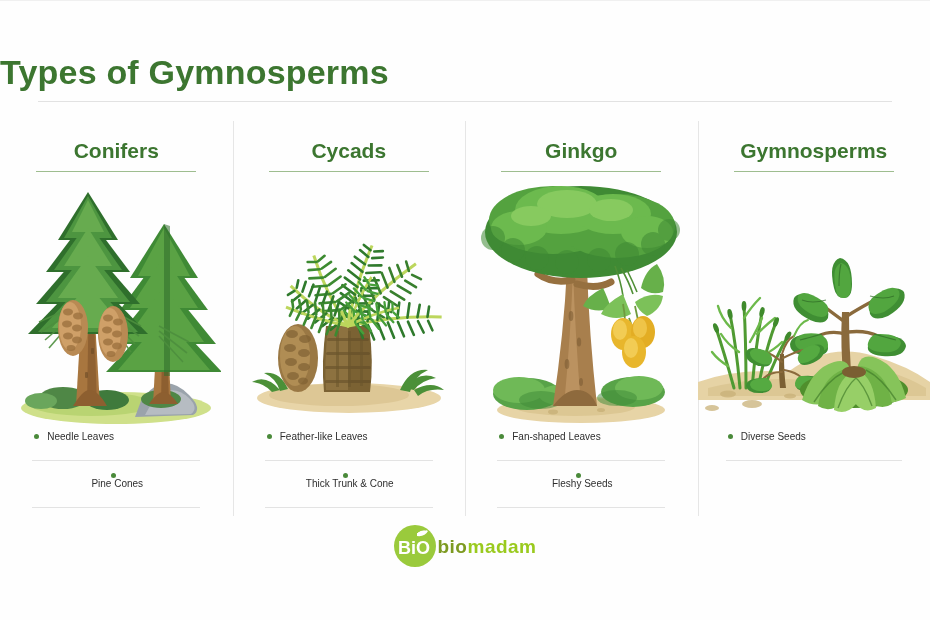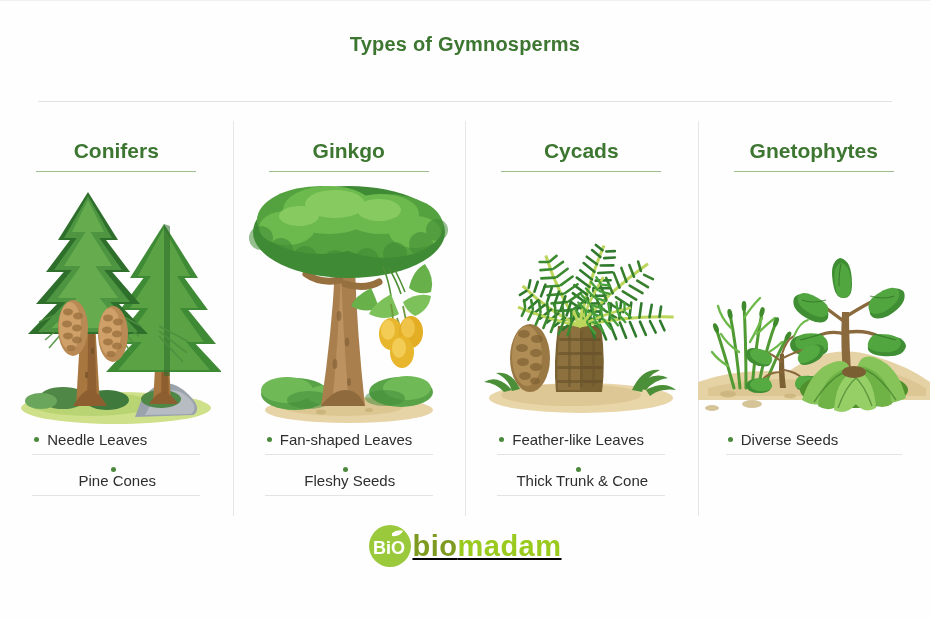--- a/index.html
+++ b/index.html
@@ -12,23 +12,23 @@
     position:relative;
   }
   .canvas{
     position:absolute;inset:0;
     background:#fefefe;
     border-top:1px solid #f0f0f0;
   }
 
   
   .title{
-    position:absolute;top:32px;left:0;width:930px;
-    text-align:center;
-    font-size:20px;font-weight:bold;
+    position:absolute;top:52px;left:0;width:930px;
+    text-align:left;
+    font-size:34px;font-weight:bold;
     color:#3c7630;
     letter-spacing:.2px;
   }
   .title-rule{
     position:absolute;top:100px;left:38px;width:854px;height:1px;
     background:#e2e2e2;
   }
 
   
   .columns{
@@ -64,43 +64,42 @@
   }
   .art svg{position:absolute;left:50%;top:0;transform:translateX(-50%);}
 
   
   .bullets{
     width:168px;
     margin-top:2px;
   }
   .bullet{
     display:flex;align-items:center;
-    padding:3px 0 6px 2px;
+    padding:3px 0 18px 2px;
     border-bottom:1px solid #e3e3e3;
-    font-size:15px;
+    font-size:10px;
     color:#2e2e2e;
   }
   .bullet + .bullet{margin-top:9px;flex-direction:column;}
   .dot{
     width:5px;height:5px;border-radius:50%;
     background:#4a8a3a;
     margin-right:8px;flex:none;
   }
   .col-gneto .bullets{width:176px;}
 
   
   .logo{
     position:absolute;left:0;bottom:52px;width:930px;
     display:flex;align-items:center;justify-content:center;
   }
   .logo-mark{width:44px;height:44px;flex:none;}
   .logo-text{
-    font-size:29px;font-weight:bold;letter-spacing:.5px;
+    font-size:19px;font-weight:bold;letter-spacing:.5px;
     line-height:1;
-    text-decoration:underline;
   }
   .logo-bio{color:#7d9a21;}
   .logo-madam{color:#9aca1e;}
 </style>
 </head>
 <body>
 
 <div class="canvas">
 
   <div class="title">Types of Gymnosperms</div>
@@ -216,140 +215,20 @@
       </div>
 
       <div class="bullets">
         <div class="bullet">
           <span class="dot"></span>
           <span>Needle Leaves</span>
         </div>
         <div class="bullet">
           <span class="dot"></span>
           <span>Pine Cones</span>
-        </div>
-      </div>
-    </div>
-
-    <div class="col col-ginkgo">
-      <div class="col-head">Ginkgo</div>
-      <div class="col-head-rule"></div>
-
-      <div class="art">
-        <svg width="212" height="250" viewBox="0 0 212 250">
-
-          <ellipse cx="106" cy="234" rx="84" ry="13" fill="#e7d4a6"></ellipse>
-          <ellipse cx="100" cy="231" rx="60" ry="9" fill="#dcc793"></ellipse>
-          <g fill="#c9b178" opacity=".8">
-            <ellipse cx="78" cy="236" rx="5" ry="2.4"></ellipse>
-            <ellipse cx="126" cy="234" rx="4" ry="2"></ellipse>
-          </g>
-
-          <g fill="#58a348">
-            <ellipse cx="52" cy="218" rx="34" ry="16"></ellipse>
-            <ellipse cx="158" cy="216" rx="32" ry="15"></ellipse>
-          </g>
-          <g fill="#6fb957">
-            <ellipse cx="44" cy="214" rx="26" ry="13"></ellipse>
-            <ellipse cx="164" cy="212" rx="24" ry="12"></ellipse>
-            <ellipse cx="84" cy="219" rx="20" ry="10"></ellipse>
-          </g>
-          <g fill="#3f8a38" opacity=".5">
-            <ellipse cx="66" cy="224" rx="22" ry="9"></ellipse>
-            <ellipse cx="142" cy="222" rx="20" ry="8"></ellipse>
-          </g>
-
-          <path d="M92 92 q-3 64 -14 138 l44 0 q-8 -74 -10 -138z" fill="#a87f4d"></path>
-          <path d="M98 92 q-2 64 -9 138 l17 0 q-6 -74 -8 -138z" fill="#bb9260"></path>
-          <path d="M78 230 q12 -16 24 -16 q14 0 20 16z" fill="#8e6a3d"></path>
-
-          <g stroke="#96703f" stroke-width="7" fill="none" stroke-linecap="round">
-            <path d="M96 96 q-26 -6 -44 -28"></path>
-            <path d="M100 88 q22 -10 44 -28"></path>
-            <path d="M97 104 q-20 4 -34 -6"></path>
-            <path d="M102 108 q20 6 34 -2"></path>
-          </g>
-          <g stroke="#a8804c" stroke-width="4" fill="none" stroke-linecap="round">
-            <path d="M64 76 q-14 -14 -22 -26"></path>
-            <path d="M132 74 q14 -12 24 -24"></path>
-            <path d="M97 80 q-4 -22 -4 -34"></path>
-          </g>
-          <g fill="#7a5a32" opacity=".55">
-            <ellipse cx="96" cy="140" rx="2.4" ry="5"></ellipse>
-            <ellipse cx="104" cy="166" rx="2.2" ry="4.6"></ellipse>
-            <ellipse cx="92" cy="188" rx="2.4" ry="5"></ellipse>
-            <ellipse cx="106" cy="206" rx="2" ry="4"></ellipse>
-          </g>
-
-          <g fill="#3f8a34">
-            <ellipse cx="106" cy="56" rx="96" ry="46"></ellipse>
-          </g>
-          <g fill="#54a23f">
-            <ellipse cx="78" cy="44" rx="64" ry="34"></ellipse>
-            <ellipse cx="142" cy="50" rx="58" ry="32"></ellipse>
-          </g>
-          <g fill="#6cba4e">
-            <ellipse cx="86" cy="34" rx="46" ry="24"></ellipse>
-            <ellipse cx="138" cy="38" rx="38" ry="20"></ellipse>
-            <ellipse cx="44" cy="52" rx="28" ry="17"></ellipse>
-            <ellipse cx="172" cy="56" rx="26" ry="16"></ellipse>
-          </g>
-          <g fill="#8ccd63" opacity=".85">
-            <ellipse cx="92" cy="28" rx="30" ry="14"></ellipse>
-            <ellipse cx="136" cy="34" rx="22" ry="11"></ellipse>
-            <ellipse cx="56" cy="40" rx="20" ry="10"></ellipse>
-          </g>
-
-          <g fill="#3f8a34" opacity=".55">
-            <circle cx="18" cy="62" r="12"></circle>
-              <circle cx="38" cy="74" r="12"></circle>
-            <circle cx="62" cy="82" r="12"></circle>
-              <circle cx="92" cy="86" r="12"></circle>
-            <circle cx="124" cy="84" r="12"></circle>
-              <circle cx="152" cy="78" r="12"></circle>
-            <circle cx="178" cy="68" r="12"></circle>
-              <circle cx="194" cy="54" r="11"></circle>
-          </g>
-
-          <g>
-            <g stroke="#4f8f36" stroke-width="1.6" fill="none">
-              <path d="M140 90 q6 16 8 30"></path>
-                <path d="M146 92 q8 14 12 26"></path>
-                <path d="M152 94 q6 12 10 22"></path>
-            </g>
-            <path d="M128 112 q-16 8 -20 18 q14 8 28 2 q-4 -12 -8 -20z" fill="#67b04a"></path>
-            <path d="M148 118 q-18 10 -22 20 q16 8 30 0 q-5 -12 -8 -20z" fill="#7cc159"></path>
-            <path d="M166 112 q4 -18 16 -24 q10 14 6 28 q-12 4 -22 -4z" fill="#67b04a"></path>
-            <path d="M160 126 q14 -10 28 -6 q-2 14 -16 20 q-9 -5 -12 -14z" fill="#7cc159"></path>
-          </g>
-
-          <g>
-            <g stroke="#6f9a3e" stroke-width="1.8" fill="none">
-              <path d="M148 128 q2 10 2 18"></path>
-                <path d="M160 130 q2 10 4 18"></path>
-                <path d="M154 142 q4 10 6 18"></path>
-            </g>
-            <ellipse cx="148" cy="158" rx="12" ry="16" fill="#e8b62c"></ellipse>
-            <ellipse cx="145" cy="154" rx="7" ry="10" fill="#f2cc54"></ellipse>
-            <ellipse cx="168" cy="156" rx="12" ry="16" fill="#e3ad24"></ellipse>
-            <ellipse cx="165" cy="152" rx="7" ry="10" fill="#efc448"></ellipse>
-            <ellipse cx="159" cy="176" rx="12" ry="16" fill="#e8b62c"></ellipse>
-            <ellipse cx="156" cy="172" rx="7" ry="10" fill="#f2cc54"></ellipse>
-          </g>
-        </svg>
-      </div>
-
-      <div class="bullets">
-        <div class="bullet">
-          <span class="dot"></span>
-          <span>Fan-shaped Leaves</span>
-        </div>
-        <div class="bullet">
-          <span class="dot"></span>
-          <span>Fleshy Seeds</span>
         </div>
       </div>
     </div>
 
     <div class="col col-cycads">
       <div class="col-head">Cycads</div>
       <div class="col-head-rule"></div>
 
       <div class="art">
         <svg width="210" height="250" viewBox="0 0 210 250">
@@ -575,22 +454,142 @@
           <span class="dot"></span>
           <span>Feather-like Leaves</span>
         </div>
         <div class="bullet">
           <span class="dot"></span>
           <span>Thick Trunk &amp; Cone</span>
         </div>
       </div>
     </div>
 
+    <div class="col col-ginkgo">
+      <div class="col-head">Ginkgo</div>
+      <div class="col-head-rule"></div>
+
+      <div class="art">
+        <svg width="212" height="250" viewBox="0 0 212 250">
+
+          <ellipse cx="106" cy="234" rx="84" ry="13" fill="#e7d4a6"></ellipse>
+          <ellipse cx="100" cy="231" rx="60" ry="9" fill="#dcc793"></ellipse>
+          <g fill="#c9b178" opacity=".8">
+            <ellipse cx="78" cy="236" rx="5" ry="2.4"></ellipse>
+            <ellipse cx="126" cy="234" rx="4" ry="2"></ellipse>
+          </g>
+
+          <g fill="#58a348">
+            <ellipse cx="52" cy="218" rx="34" ry="16"></ellipse>
+            <ellipse cx="158" cy="216" rx="32" ry="15"></ellipse>
+          </g>
+          <g fill="#6fb957">
+            <ellipse cx="44" cy="214" rx="26" ry="13"></ellipse>
+            <ellipse cx="164" cy="212" rx="24" ry="12"></ellipse>
+            <ellipse cx="84" cy="219" rx="20" ry="10"></ellipse>
+          </g>
+          <g fill="#3f8a38" opacity=".5">
+            <ellipse cx="66" cy="224" rx="22" ry="9"></ellipse>
+            <ellipse cx="142" cy="222" rx="20" ry="8"></ellipse>
+          </g>
+
+          <path d="M92 92 q-3 64 -14 138 l44 0 q-8 -74 -10 -138z" fill="#a87f4d"></path>
+          <path d="M98 92 q-2 64 -9 138 l17 0 q-6 -74 -8 -138z" fill="#bb9260"></path>
+          <path d="M78 230 q12 -16 24 -16 q14 0 20 16z" fill="#8e6a3d"></path>
+
+          <g stroke="#96703f" stroke-width="7" fill="none" stroke-linecap="round">
+            <path d="M96 96 q-26 -6 -44 -28"></path>
+            <path d="M100 88 q22 -10 44 -28"></path>
+            <path d="M97 104 q-20 4 -34 -6"></path>
+            <path d="M102 108 q20 6 34 -2"></path>
+          </g>
+          <g stroke="#a8804c" stroke-width="4" fill="none" stroke-linecap="round">
+            <path d="M64 76 q-14 -14 -22 -26"></path>
+            <path d="M132 74 q14 -12 24 -24"></path>
+            <path d="M97 80 q-4 -22 -4 -34"></path>
+          </g>
+          <g fill="#7a5a32" opacity=".55">
+            <ellipse cx="96" cy="140" rx="2.4" ry="5"></ellipse>
+            <ellipse cx="104" cy="166" rx="2.2" ry="4.6"></ellipse>
+            <ellipse cx="92" cy="188" rx="2.4" ry="5"></ellipse>
+            <ellipse cx="106" cy="206" rx="2" ry="4"></ellipse>
+          </g>
+
+          <g fill="#3f8a34">
+            <ellipse cx="106" cy="56" rx="96" ry="46"></ellipse>
+          </g>
+          <g fill="#54a23f">
+            <ellipse cx="78" cy="44" rx="64" ry="34"></ellipse>
+            <ellipse cx="142" cy="50" rx="58" ry="32"></ellipse>
+          </g>
+          <g fill="#6cba4e">
+            <ellipse cx="86" cy="34" rx="46" ry="24"></ellipse>
+            <ellipse cx="138" cy="38" rx="38" ry="20"></ellipse>
+            <ellipse cx="44" cy="52" rx="28" ry="17"></ellipse>
+            <ellipse cx="172" cy="56" rx="26" ry="16"></ellipse>
+          </g>
+          <g fill="#8ccd63" opacity=".85">
+            <ellipse cx="92" cy="28" rx="30" ry="14"></ellipse>
+            <ellipse cx="136" cy="34" rx="22" ry="11"></ellipse>
+            <ellipse cx="56" cy="40" rx="20" ry="10"></ellipse>
+          </g>
+
+          <g fill="#3f8a34" opacity=".55">
+            <circle cx="18" cy="62" r="12"></circle>
+              <circle cx="38" cy="74" r="12"></circle>
+            <circle cx="62" cy="82" r="12"></circle>
+              <circle cx="92" cy="86" r="12"></circle>
+            <circle cx="124" cy="84" r="12"></circle>
+              <circle cx="152" cy="78" r="12"></circle>
+            <circle cx="178" cy="68" r="12"></circle>
+              <circle cx="194" cy="54" r="11"></circle>
+          </g>
+
+          <g>
+            <g stroke="#4f8f36" stroke-width="1.6" fill="none">
+              <path d="M140 90 q6 16 8 30"></path>
+                <path d="M146 92 q8 14 12 26"></path>
+                <path d="M152 94 q6 12 10 22"></path>
+            </g>
+            <path d="M128 112 q-16 8 -20 18 q14 8 28 2 q-4 -12 -8 -20z" fill="#67b04a"></path>
+            <path d="M148 118 q-18 10 -22 20 q16 8 30 0 q-5 -12 -8 -20z" fill="#7cc159"></path>
+            <path d="M166 112 q4 -18 16 -24 q10 14 6 28 q-12 4 -22 -4z" fill="#67b04a"></path>
+            <path d="M160 126 q14 -10 28 -6 q-2 14 -16 20 q-9 -5 -12 -14z" fill="#7cc159"></path>
+          </g>
+
+          <g>
+            <g stroke="#6f9a3e" stroke-width="1.8" fill="none">
+              <path d="M148 128 q2 10 2 18"></path>
+                <path d="M160 130 q2 10 4 18"></path>
+                <path d="M154 142 q4 10 6 18"></path>
+            </g>
+            <ellipse cx="148" cy="158" rx="12" ry="16" fill="#e8b62c"></ellipse>
+            <ellipse cx="145" cy="154" rx="7" ry="10" fill="#f2cc54"></ellipse>
+            <ellipse cx="168" cy="156" rx="12" ry="16" fill="#e3ad24"></ellipse>
+            <ellipse cx="165" cy="152" rx="7" ry="10" fill="#efc448"></ellipse>
+            <ellipse cx="159" cy="176" rx="12" ry="16" fill="#e8b62c"></ellipse>
+            <ellipse cx="156" cy="172" rx="7" ry="10" fill="#f2cc54"></ellipse>
+          </g>
+        </svg>
+      </div>
+
+      <div class="bullets">
+        <div class="bullet">
+          <span class="dot"></span>
+          <span>Fan-shaped Leaves</span>
+        </div>
+        <div class="bullet">
+          <span class="dot"></span>
+          <span>Fleshy Seeds</span>
+        </div>
+      </div>
+    </div>
+
     <div class="col col-gneto">
-      <div class="col-head">Gnetophytes</div>
+      <div class="col-head">Gymnosperms</div>
       <div class="col-head-rule"></div>
 
       <div class="art">
         <svg width="240" height="250" viewBox="0 0 240 250">
 
           <path d="M4 206 q40 -14 90 -10 q40 -30 86 -16 q34 10 56 26 l0 18 l-232 0z" fill="#e6d3a5"></path>
           <path d="M14 212 q46 -12 96 -8 q42 -22 80 -10 q26 8 42 18 l0 8 l-218 0z" fill="#dcc794"></path>
           <g fill="#c9b178" opacity=".75">
             <ellipse cx="34" cy="218" rx="8" ry="3.4"></ellipse>
             <ellipse cx="58" cy="228" rx="10" ry="4"></ellipse>

